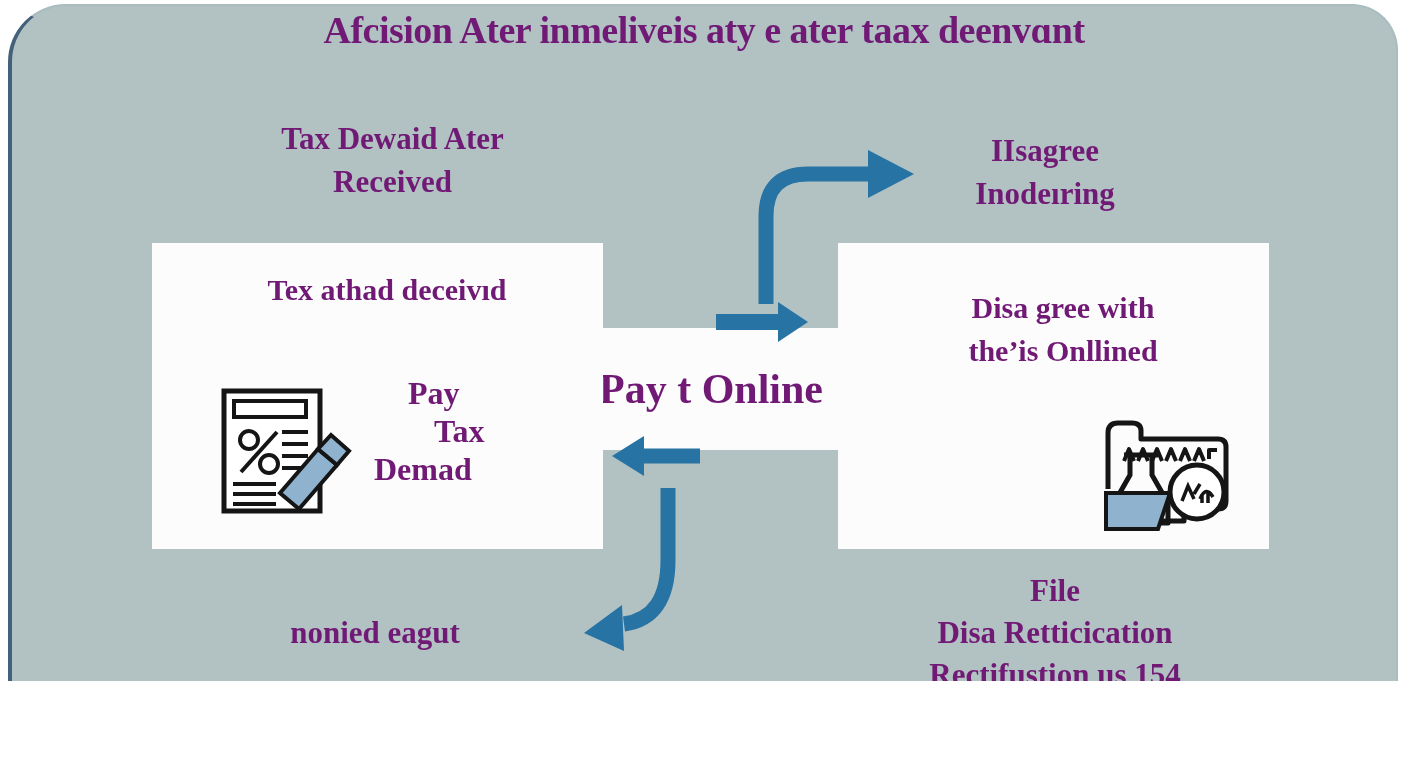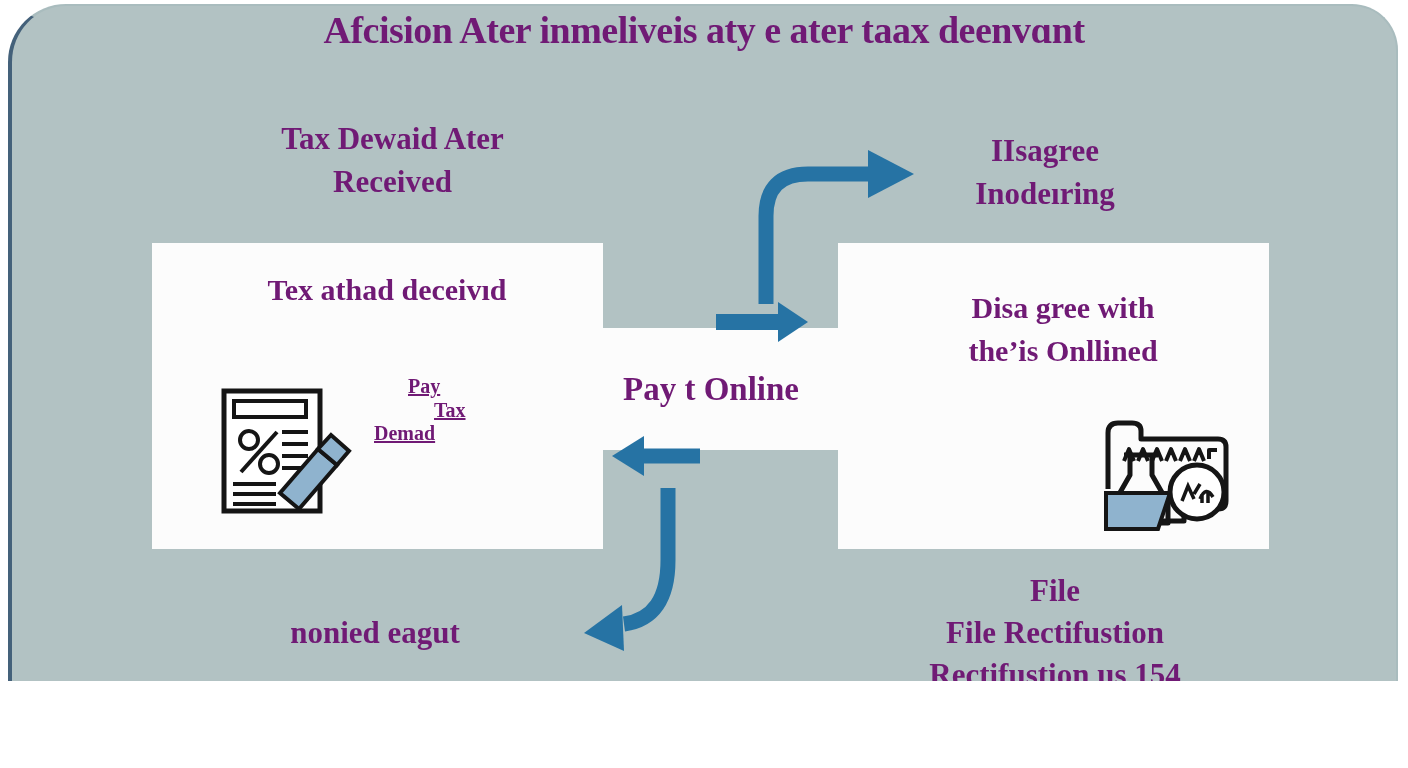--- a/index.html
+++ b/index.html
@@ -24,26 +24,26 @@
   .label-top-right{left:900px;top:130px;width:290px;}
   .label-bottom-left{left:140px;top:612px;width:470px;}
   .label-bottom-right{left:840px;top:570px;width:430px;line-height:1.36;}
   .node{
     position:absolute;background:#fcfcfc;padding-left:19px;
   }
   .node-left{left:152px;top:243px;width:432px;height:306px;}
   .node-right{left:838px;top:243px;width:412px;height:306px;}
   .bridge{
     position:absolute;left:583px;top:328px;width:256px;height:122px;background:#fcfcfc;
-    display:flex;align-items:center;justify-content:center;font-size:33px;
+    display:flex;align-items:center;justify-content:center;font-size:42px;
   }
   .node-text{margin-top:26px;text-align:center;font-size:30px;line-height:1.42;}
   .node-right .node-text{margin-top:44px;}
   .doc-icon{position:absolute;left:66px;top:140px;width:152px;height:142px;}
-  .pay-caption{position:absolute;left:222px;top:132px;font-size:20px;line-height:1.18;text-decoration:underline;}
+  .pay-caption{position:absolute;left:222px;top:132px;font-size:32px;line-height:1.18;}
   .pay-caption .l1{margin-left:34px;}
   .pay-caption .l2{margin-left:60px;text-align:center;}
   .pay-caption .l3{margin-left:0px;}
   .flask-icon{position:absolute;left:230px;top:158px;width:178px;height:148px;}
   .arrow-layer{position:absolute;left:0;top:0;width:1408px;height:768px;pointer-events:none;}
 </style>
 </head>
 <body>
 
 <div class="stage">
@@ -61,21 +61,21 @@
     <div>IIsagree</div>
     <div>Inodeıring</div>
   </div>
 
   <div class="label label-bottom-left">
     <div>nonied eagut</div>
   </div>
 
   <div class="label label-bottom-right">
     <div>File</div>
-    <div>File Rectifustion</div>
+    <div>Disa Retticication</div>
     <div>Rectifustion us 154</div>
     <div>us 1544</div>
   </div>
 
   <div class="bridge">
     <span>Pay t Online</span>
   </div>
 
   <div class="node node-left">
     <div class="node-text">

